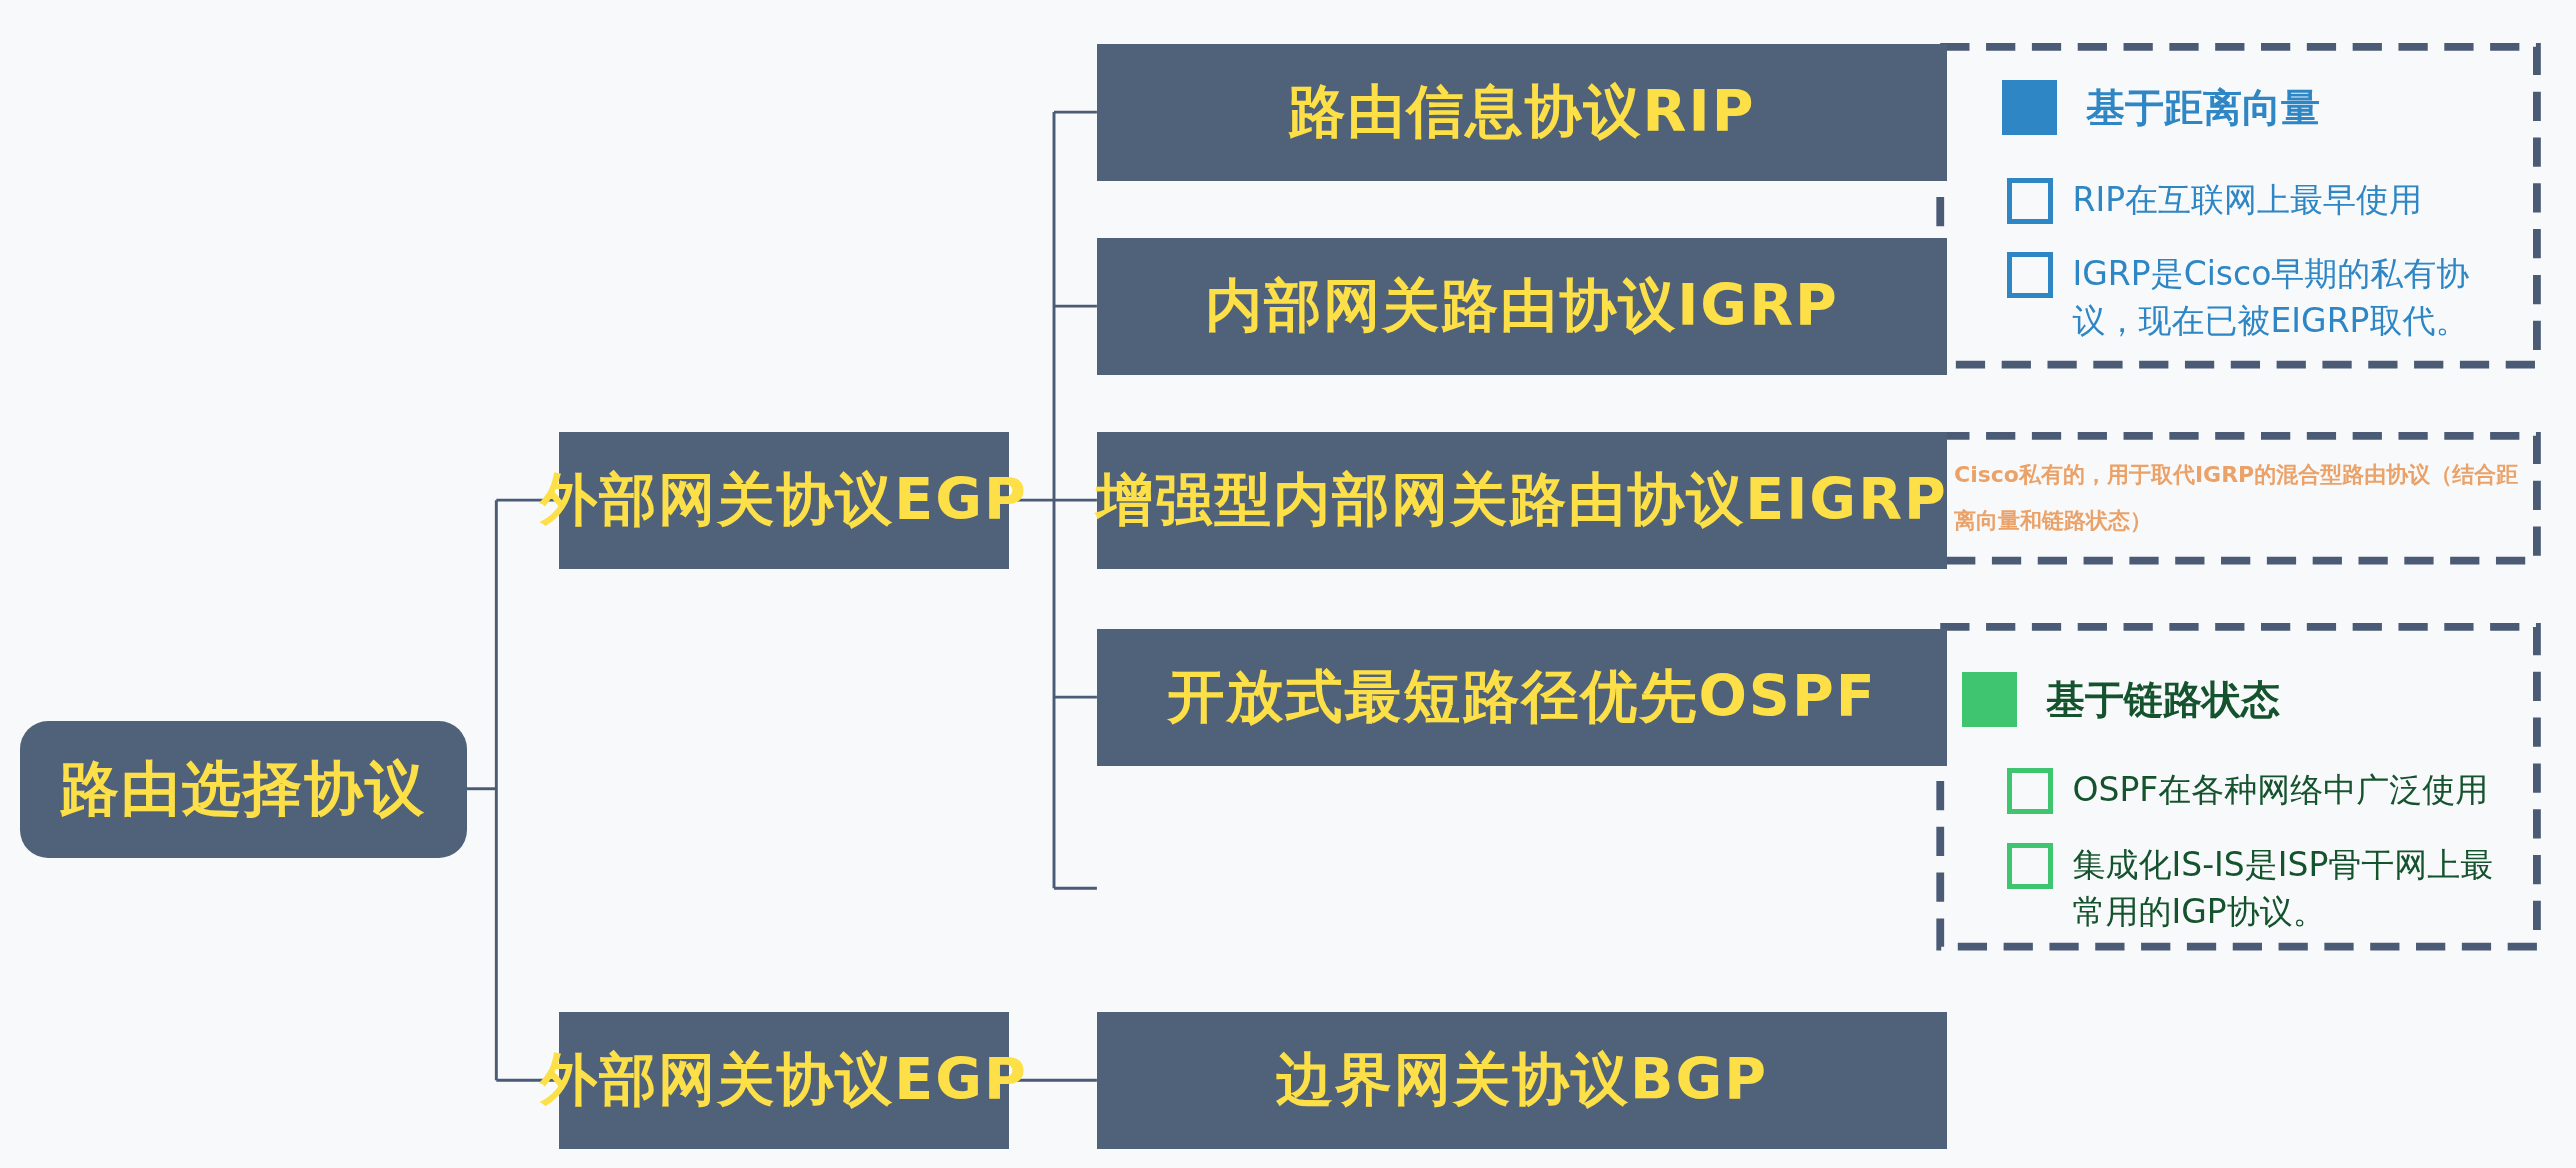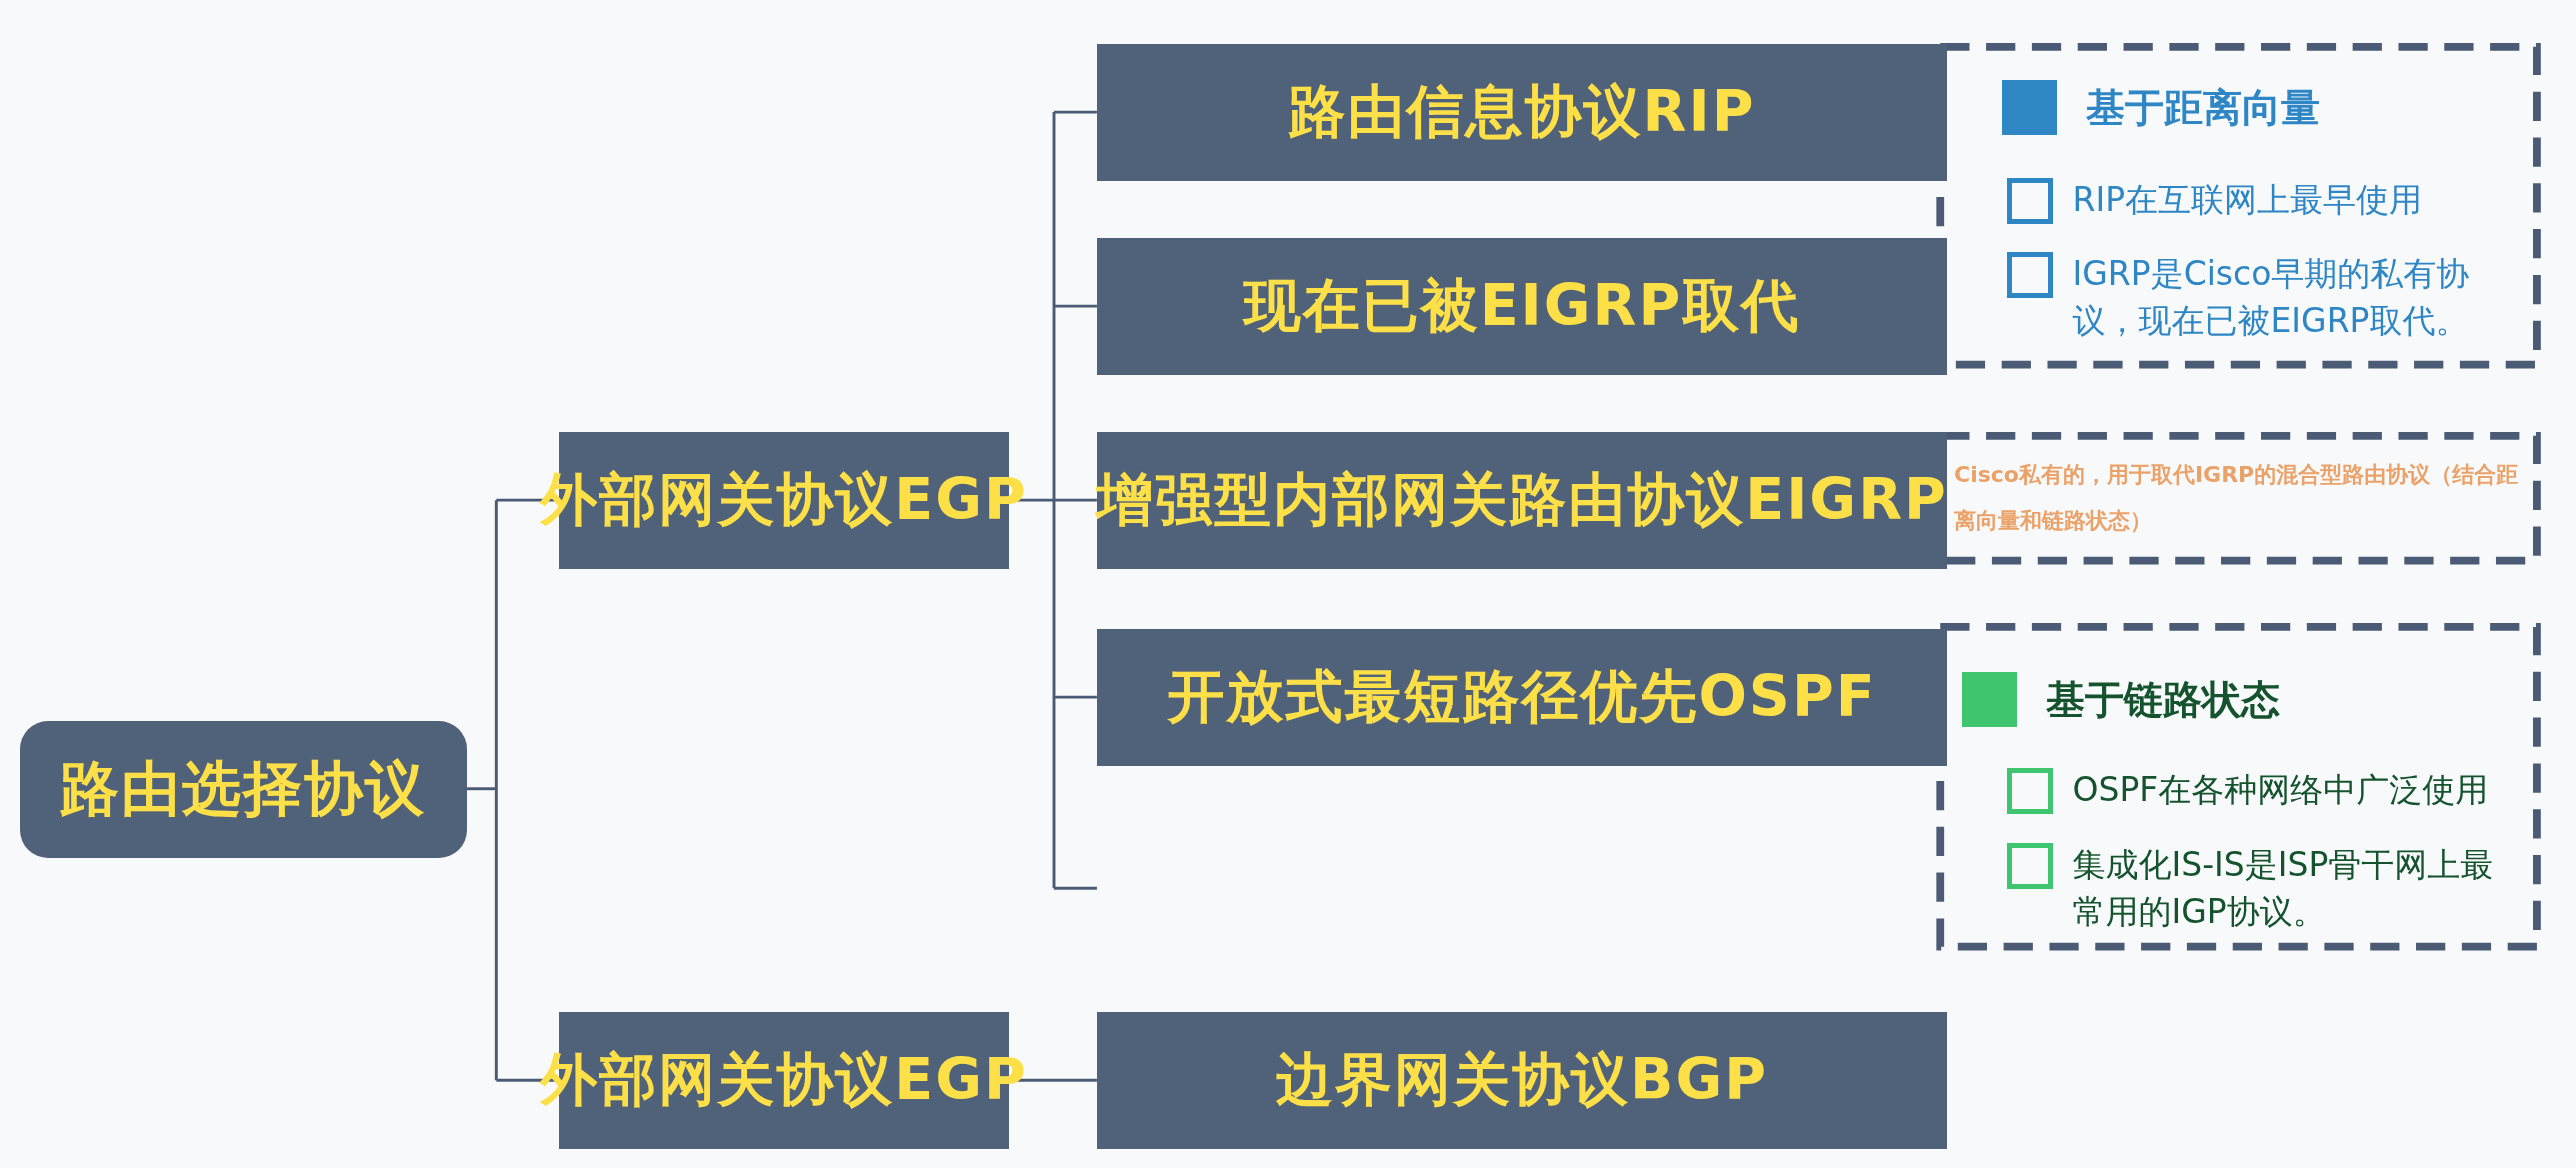--- a/index.html
+++ b/index.html
@@ -128,21 +128,21 @@
       <rect x="1990" y="447" width="612" height="128"></rect>
       <rect x="1990" y="643" width="612" height="328"></rect>
     </g>
   </svg>
 
   <div class="node n-root">路由选择协议</div>
   <div class="node n-igp">外部网关协议EGP</div>
   <div class="node n-egp">外部网关协议EGP</div>
 
   <div class="node n-child n-rip">路由信息协议RIP</div>
-  <div class="node n-child n-igrp">现在已被EIGRP取代</div>
+  <div class="node n-child n-igrp">内部网关路由协议IGRP</div>
   <div class="node n-child n-eigrp">增强型内部网关路由协议EIGRP</div>
   <div class="node n-child n-ospf">开放式最短路径优先OSPF</div>
   <div class="node n-child n-bgp">边界网关协议BGP</div>
 
   <div class="anno-header c-blue hdr-dv">
     <span class="sq-solid"></span>
     <span class="anno-title">基于距离向量</span>
   </div>
   <div class="anno-item c-blue it-dv-0">
     <span class="sq-hollow"></span>

